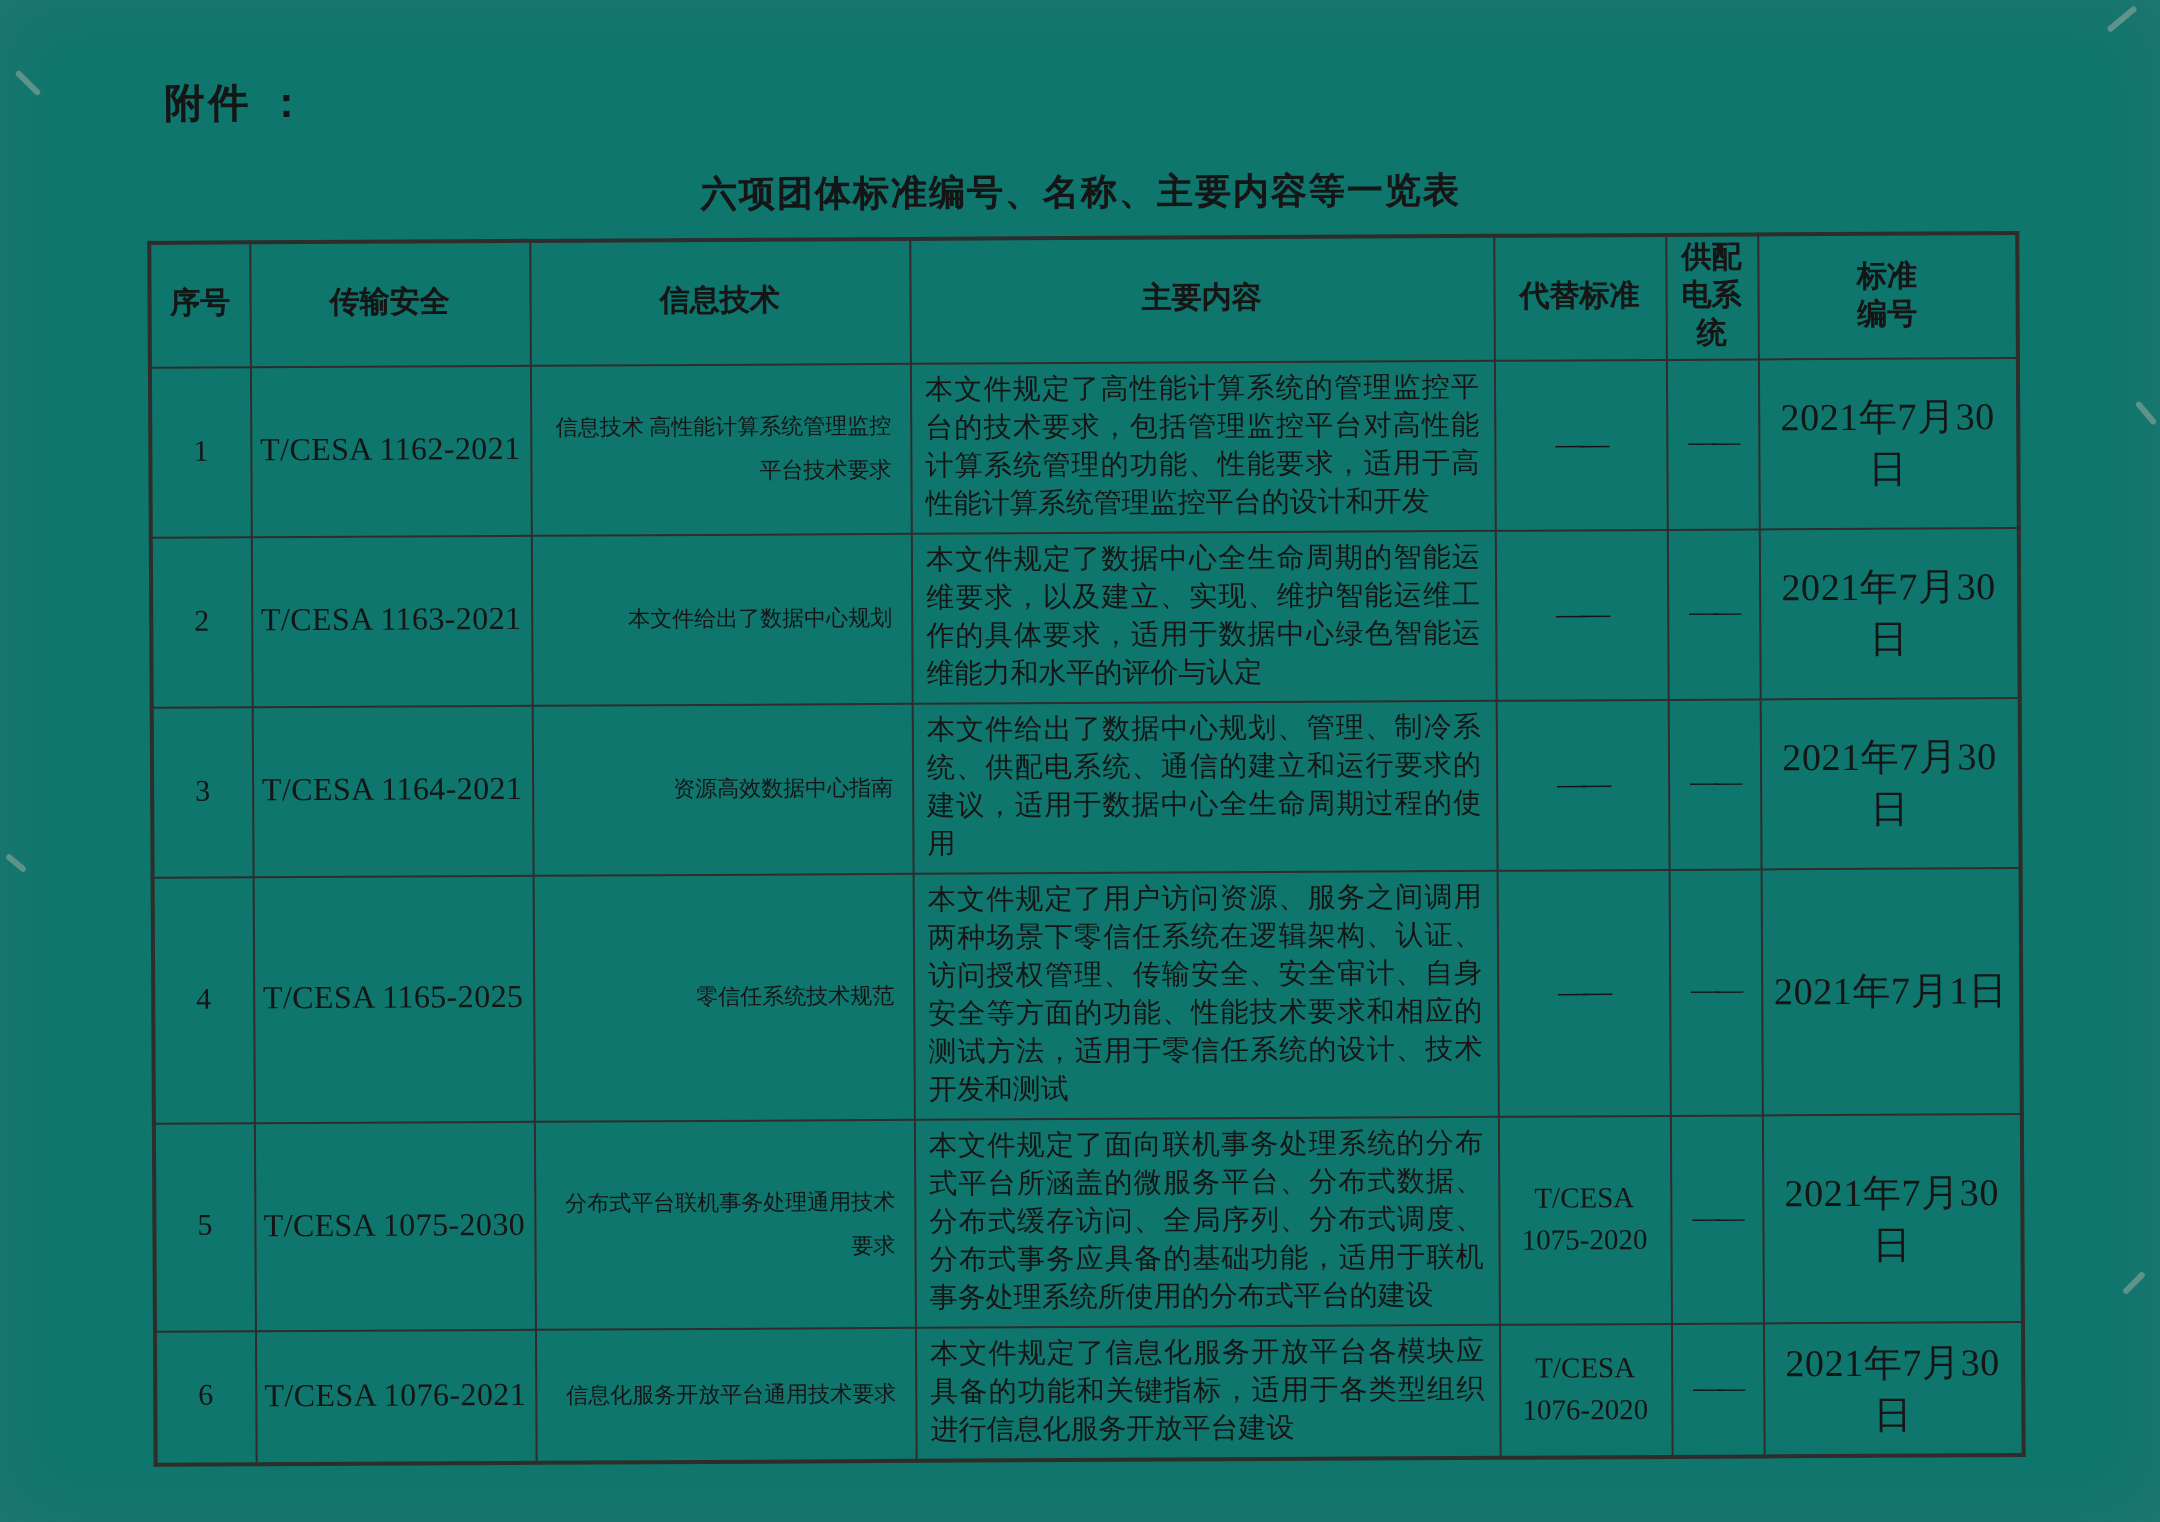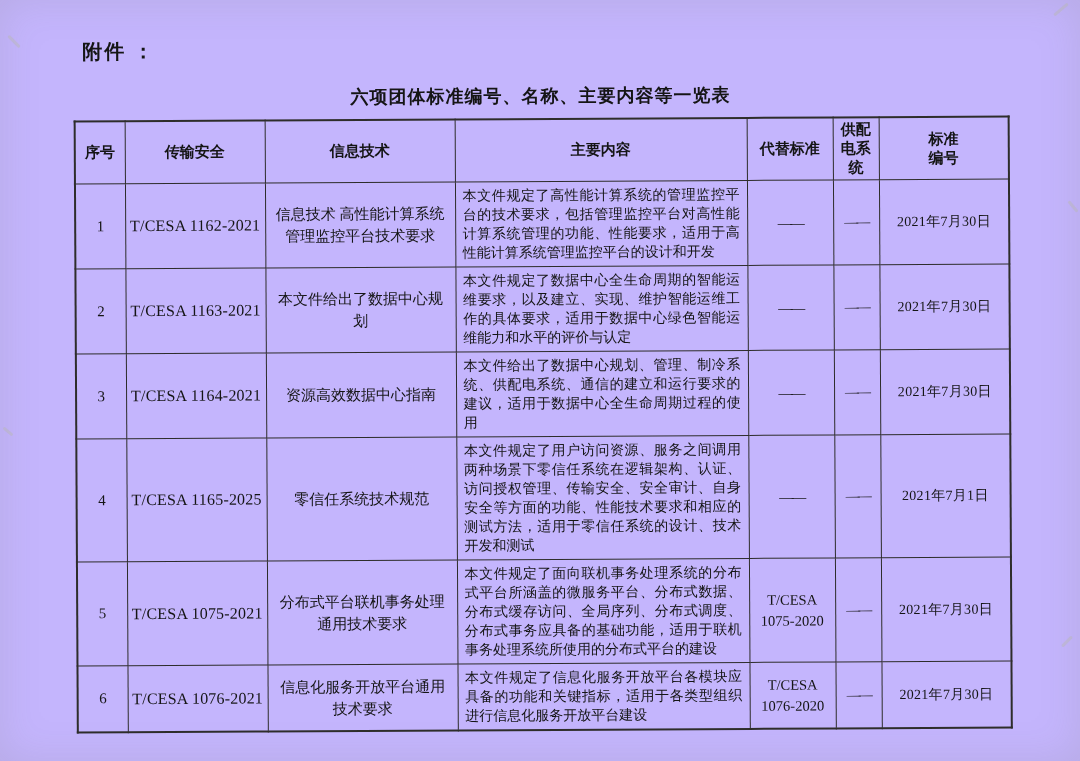--- a/index.html
+++ b/index.html
@@ -8,21 +8,21 @@
     width: 1080px;
     height: 761px;
     background: #eceae6;
     font-family: "Liberation Serif", "DejaVu Serif", serif;
     color: #151515;
     overflow: hidden;
   }
   .page {
     position: absolute;
     inset: 0;
-    background: #c4b5fd;
+    background: #0f766e;
     box-shadow: inset 0 0 40px rgba(120,120,115,0.18);
   }
   .content {
     position: absolute;
     inset: 0;
     transform: rotate(-0.3deg);
     transform-origin: 50% 50%;
   }
   .attachment-label {
     position: absolute;
@@ -64,34 +64,34 @@
     padding: 2px 2px;
     line-height: 19px;
   }
   td { font-size: 14.5px; }
   td.cell-no, td.cell-code, td.cell-replaces, td.cell-conversion, td.cell-date {
     text-align: center;
   }
   td.cell-no { font-size: 15px; }
   td.cell-code { font-size: 16px; letter-spacing: 0.2px; padding: 2px 4px; }
   td.cell-name {
-    text-align: center;
+    text-align: right;
     padding: 4px 9px;
-    font-size: 15px;
+    font-size: 11px;
     line-height: 22px;
   }
   td.cell-content {
     text-align: justify;
     padding: 4px 7px;
     font-size: 14px;
     line-height: 19px;
   }
   td.cell-replaces { font-size: 14.5px; line-height: 21px; padding: 2px 3px; }
   td.cell-conversion { font-size: 14px; padding: 0 2px; }
-  td.cell-date { font-size: 14px; letter-spacing: 0.3px; padding: 2px 4px; }
+  td.cell-date { font-size: 19px; letter-spacing: 0.3px; padding: 2px 4px; }
   .dash { letter-spacing: -2px; }
   .hdr-two-line { display: inline-block; width: 2.1em; line-height: 19px; }
   
   .artifact {
     position: absolute;
     background: #b9b7b2;
     opacity: 0.45;
     border-radius: 2px;
   }
   .artifact-1 { left: 6px;   top: 40px;  width: 16px; height: 3px; transform: rotate(45deg); }
@@ -172,21 +172,21 @@
             <td class="cell-no">4</td>
             <td class="cell-code">T/CESA 1165-2025</td>
             <td class="cell-name">零信任系统技术规范</td>
             <td class="cell-content">本文件规定了用户访问资源、服务之间调用两种场景下零信任系统在逻辑架构、认证、访问授权管理、传输安全、安全审计、自身安全等方面的功能、性能技术要求和相应的测试方法，适用于零信任系统的设计、技术开发和测试</td>
             <td class="cell-replaces dash">——</td>
             <td class="cell-conversion dash">——</td>
             <td class="cell-date">2021年7月1日</td>
           </tr>
           <tr>
             <td class="cell-no">5</td>
-            <td class="cell-code">T/CESA 1075-2021</td>
+            <td class="cell-code">T/CESA 1075-2030</td>
             <td class="cell-name">分布式平台联机事务处理通用技术要求</td>
             <td class="cell-content">本文件规定了面向联机事务处理系统的分布式平台所涵盖的微服务平台、分布式数据、分布式缓存访问、全局序列、分布式调度、分布式事务应具备的基础功能，适用于联机事务处理系统所使用的分布式平台的建设</td>
             <td class="cell-replaces">T/CESA 1075-2020</td>
             <td class="cell-conversion dash">——</td>
             <td class="cell-date">2021年7月30日</td>
           </tr>
           <tr>
             <td class="cell-no">6</td>
             <td class="cell-code">T/CESA 1076-2021</td>
             <td class="cell-name">信息化服务开放平台通用技术要求</td>

